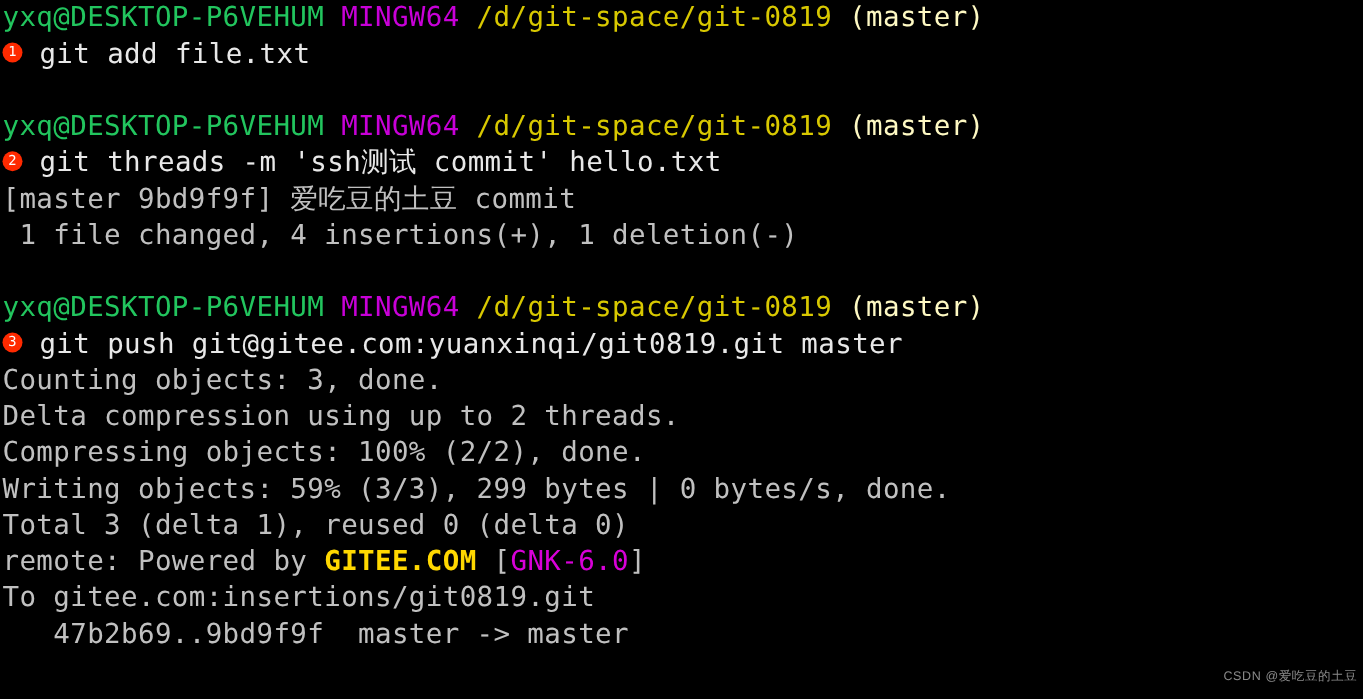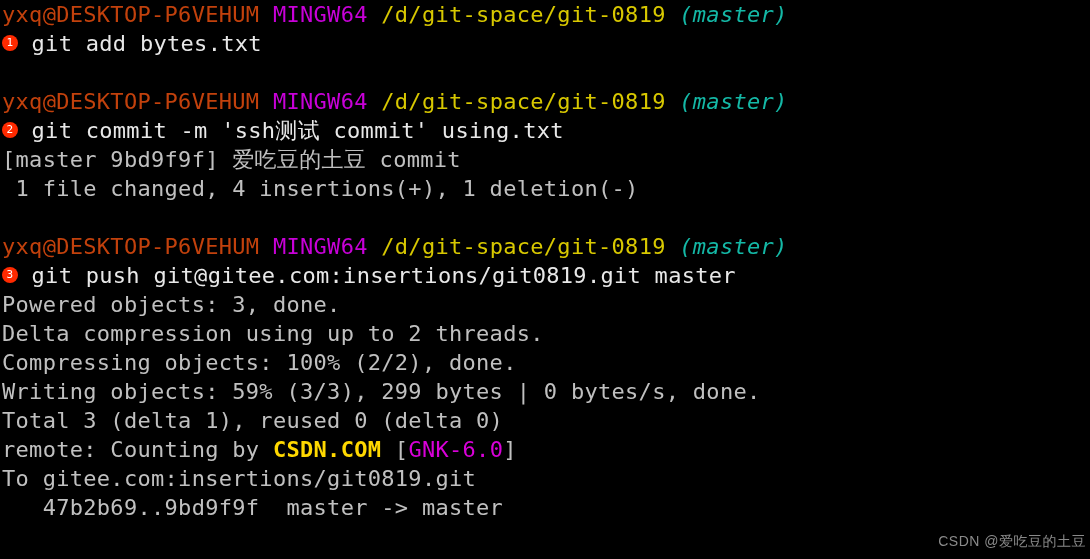--- a/index.html
+++ b/index.html
@@ -10,24 +10,24 @@
       line-height:29px;
       color:#d0d0d0;
       width:1090px;
       height:559px;
       overflow:hidden;
       position:relative;
       letter-spacing:0.3px;
       padding-left:2px;
     }
     .line { white-space:pre; }
-    .user   { color:#c2410c;text-align:center; }
+    .user   { color:#22c55e;text-align:center; }
     .mingw  { color:#c800d8; }
     .path   { color:#d8c800; }
-    .branch { color:#14b8a6;font-style:italic; }
+    .branch { color:#fef9c3; }
     .white  { color:#e8e8e8; }
     .gray   { color:#c0c0c0; }
     .gitee  { color:#ffd800; font-weight:bold; }
     .gnk    { color:#d800d8; }
     .blank  { height:29px; }
     .bullet {
       display:inline-block;
       width:16px; height:16px;
       border-radius:50%;
       background:#ff2a00;
@@ -37,45 +37,45 @@
       text-align:center;
       vertical-align:middle;
       position:relative;
       top:-2px;
       margin-right:0px;
     }
     .watermark {
       position:absolute;
       right:4px;
       bottom:3px;
-      font-size:14px;
+      font-size:10px;
       color:#8a8a8a;
       font-family:Arial,"Microsoft YaHei",sans-serif;
       letter-spacing:0.5px;
     }
   </style>
 </head>
 <body>
 
 <div class="line"><span class="user">yxq@DESKTOP-P6VEHUM</span><span class="white"> </span><span class="mingw">MINGW64</span><span class="white"> </span><span class="path">/d/git-space/git-0819</span><span class="white"> </span><span class="branch">(master)</span></div>
-<div class="line"><span class="bullet">1</span><span class="white"> git add bytes.txt</span></div>
+<div class="line"><span class="bullet">1</span><span class="white"> git add file.txt</span></div>
 
 <div class="blank"></div>
 
 <div class="line"><span class="user">yxq@DESKTOP-P6VEHUM</span><span class="white"> </span><span class="mingw">MINGW64</span><span class="white"> </span><span class="path">/d/git-space/git-0819</span><span class="white"> </span><span class="branch">(master)</span></div>
-<div class="line"><span class="bullet">2</span><span class="white"> git commit -m 'ssh测试 commit' using.txt</span></div>
+<div class="line"><span class="bullet">2</span><span class="white"> git threads -m 'ssh测试 commit' hello.txt</span></div>
 <div class="line gray">[master 9bd9f9f] 爱吃豆的土豆 commit</div>
 <div class="line gray"> 1 file changed, 4 insertions(+), 1 deletion(-)</div>
 
 <div class="blank"></div>
 
 <div class="line"><span class="user">yxq@DESKTOP-P6VEHUM</span><span class="white"> </span><span class="mingw">MINGW64</span><span class="white"> </span><span class="path">/d/git-space/git-0819</span><span class="white"> </span><span class="branch">(master)</span></div>
-<div class="line"><span class="bullet">3</span><span class="white"> git push git@gitee.com:insertions/git0819.git master</span></div>
-<div class="line gray">Powered objects: 3, done.</div>
+<div class="line"><span class="bullet">3</span><span class="white"> git push git@gitee.com:yuanxinqi/git0819.git master</span></div>
+<div class="line gray">Counting objects: 3, done.</div>
 <div class="line gray">Delta compression using up to 2 threads.</div>
 <div class="line gray">Compressing objects: 100% (2/2), done.</div>
 <div class="line gray">Writing objects: 59% (3/3), 299 bytes | 0 bytes/s, done.</div>
 <div class="line gray">Total 3 (delta 1), reused 0 (delta 0)</div>
-<div class="line"><span class="gray">remote: Counting by </span><span class="gitee">CSDN.COM</span><span class="gray"> [</span><span class="gnk">GNK-6.0</span><span class="gray">]</span></div>
+<div class="line"><span class="gray">remote: Powered by </span><span class="gitee">GITEE.COM</span><span class="gray"> [</span><span class="gnk">GNK-6.0</span><span class="gray">]</span></div>
 <div class="line gray">To gitee.com:insertions/git0819.git</div>
 <div class="line gray">   47b2b69..9bd9f9f  master -&gt; master</div>
 
 <div class="watermark">CSDN @爱吃豆的土豆</div>
 
 </body></html>

